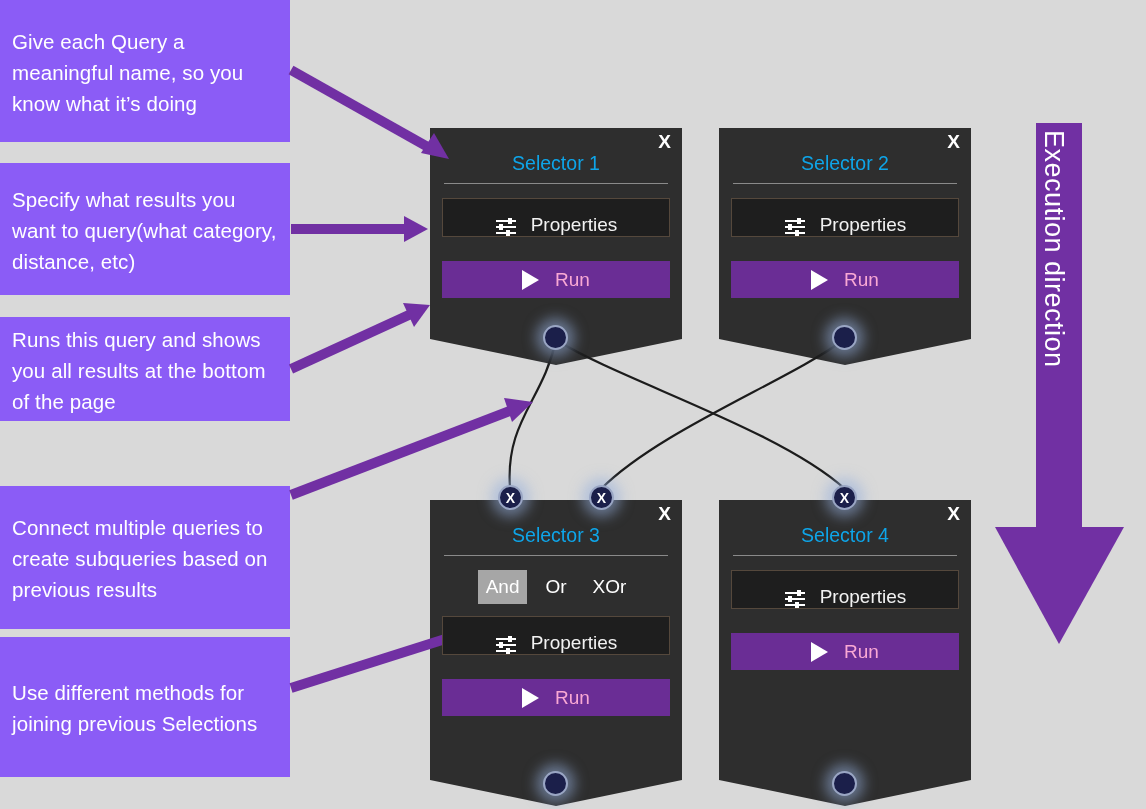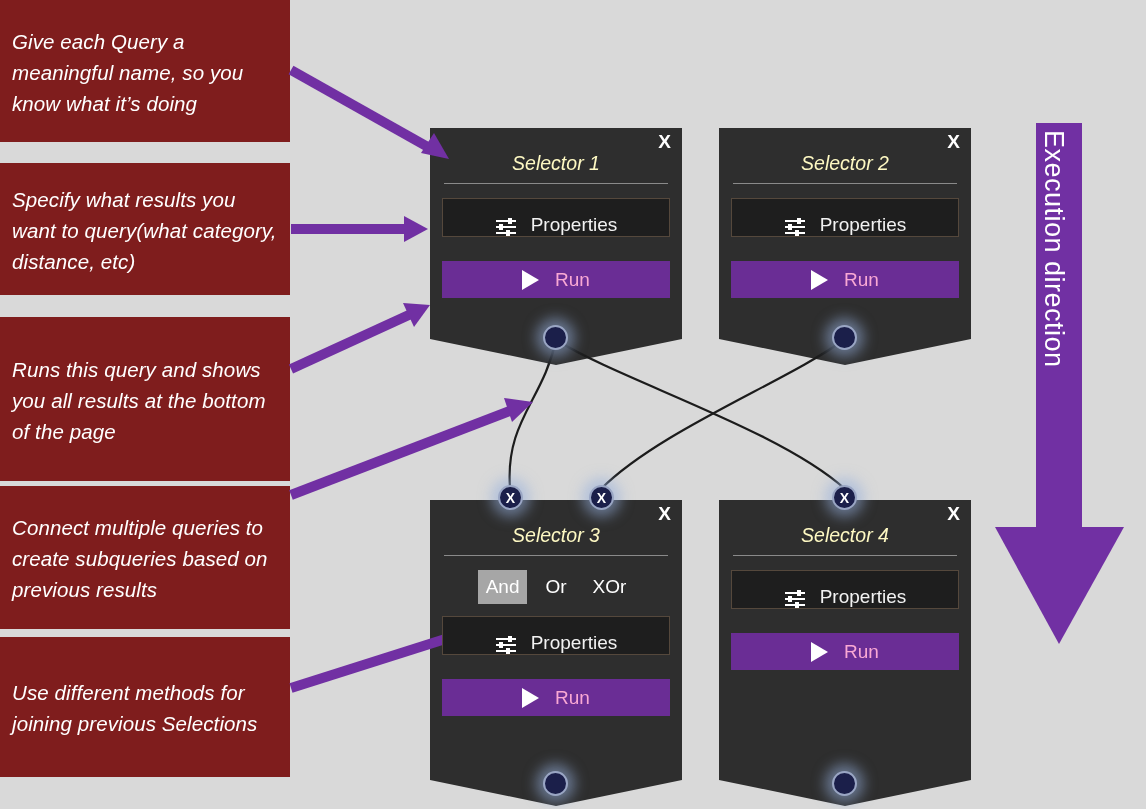--- a/index.html
+++ b/index.html
@@ -8,31 +8,30 @@
     background:#d9d9d9;
     font-family:"Liberation Sans", sans-serif;
     overflow:hidden;
     position:relative;
   }
   #stage{position:absolute;left:0;top:0;width:1146px;height:809px;}
 
   
   .callout{
     position:absolute;
-    background:#7f1d1d;
+    background:#8b5cf6;
     color:#ffffff;
     box-sizing:border-box;
     padding:8px 12px 6px 12px;
     font-size:20.5px;
     line-height:31px;
     letter-spacing:0.1px;
     display:flex;
     flex-direction:column;
     justify-content:center;
-    font-style:italic;
   }
 
   
   #vec{position:absolute;left:0;top:0;width:1146px;height:809px;pointer-events:none;}
 
   
   .node{
     position:absolute;
     background:#2e2e2e;
     box-sizing:border-box;
@@ -52,22 +51,21 @@
     color:#ffffff;
     line-height:1;
     z-index:4;
     cursor:pointer;
   }
   .node-title{
     text-align:center;
     font-size:19.5px;
     padding-top:24px;
     padding-bottom:8px;
-    color:#fef9c3;
-    font-style:italic;
+    color:#0ea5e9;
   }
   .node-rule{
     height:1px;background:#8a8a8a;margin:0 2px 14px 2px;
   }
   .btn-props{
     height:37px;
     background:#1e1e1e;
     border:1px solid #55483c;
     display:flex;align-items:flex-end;justify-content:center;
     gap:14px;
@@ -140,21 +138,21 @@
 <div id="stage">
 
   <div class="callout" style="left:0px;top:0px;width:290px;height:142px;">
     <span>Give each Query a meaningful name, so you know what it’s doing</span>
   </div>
 
   <div class="callout" style="left:0px;top:163px;width:290px;height:132px;">
     <span>Specify what results you want to query(what category, distance, etc)</span>
   </div>
 
-  <div class="callout" style="left:0px;top:317px;width:290px;height:164px;">
+  <div class="callout" style="left:0px;top:317px;width:290px;height:104px;">
     <span>Runs this query and shows you all results at the bottom of the page</span>
   </div>
 
   <div class="callout" style="left:0px;top:466px;width:290px;height:143px;margin-top:20px;">
     <span>Connect multiple queries to create subqueries based on previous results</span>
   </div>
 
   <div class="callout" style="left:0px;top:637px;width:290px;height:140px;">
     <span>Use different methods for joining previous Selections</span>
   </div>

